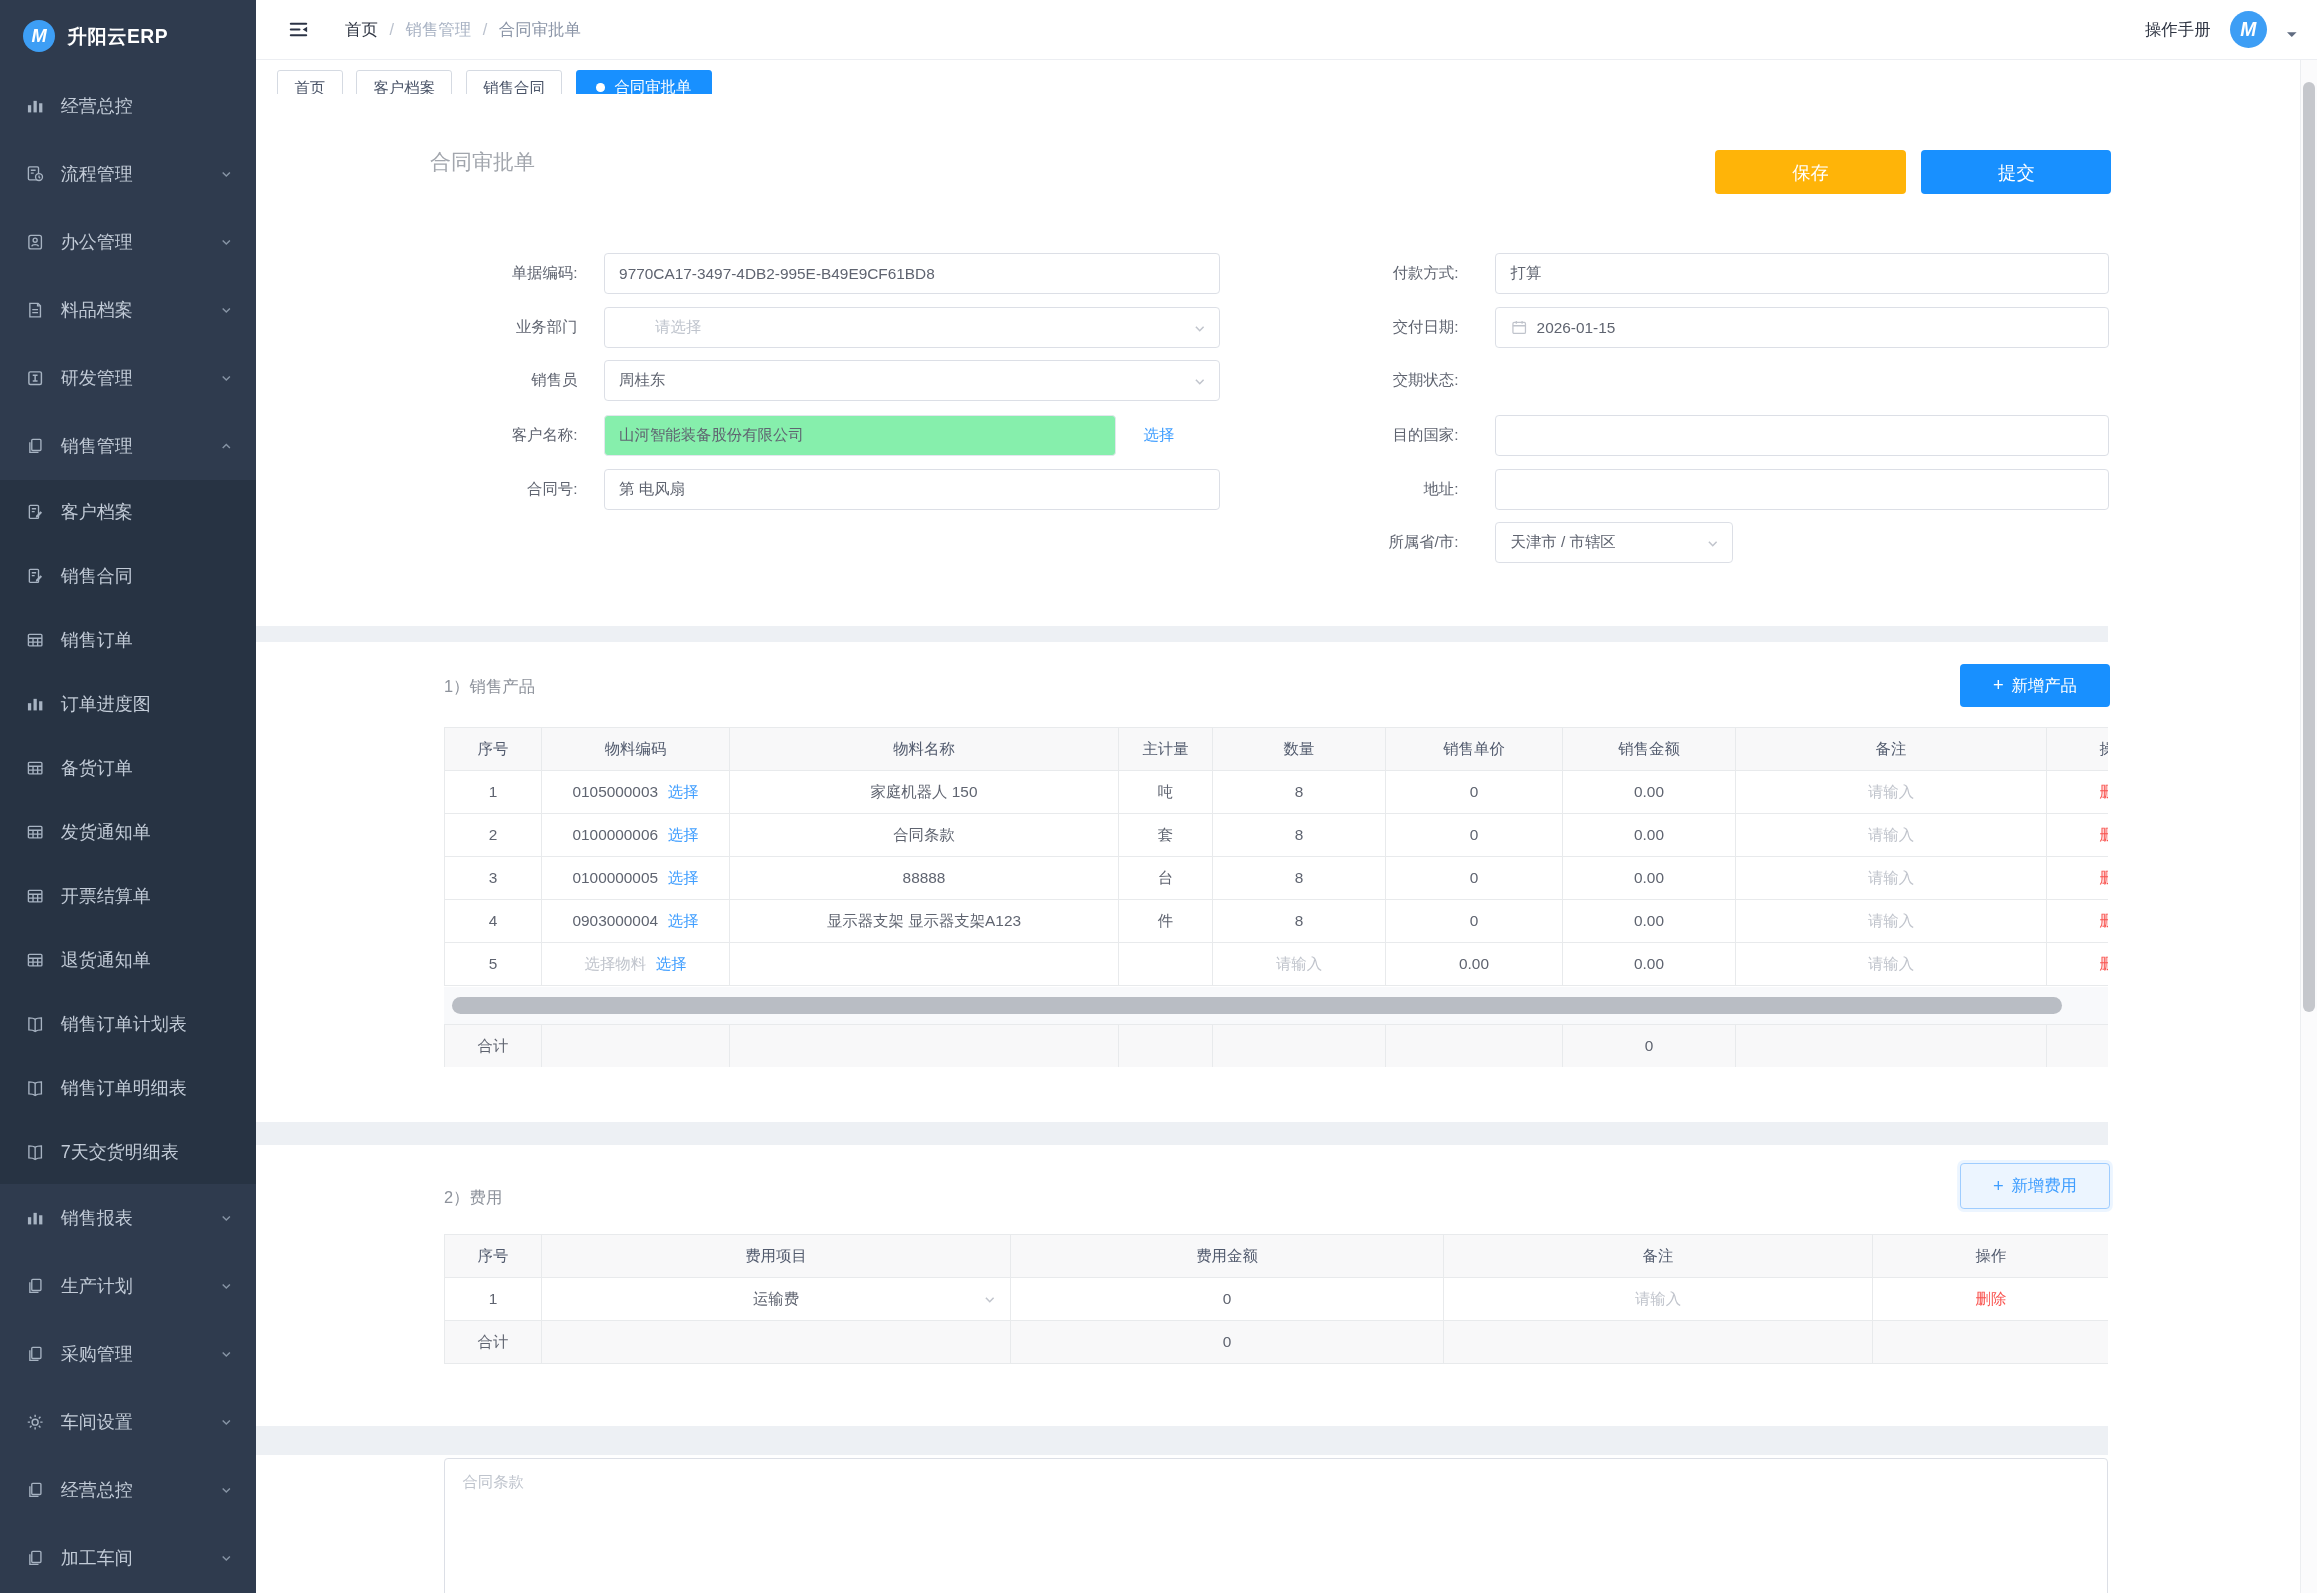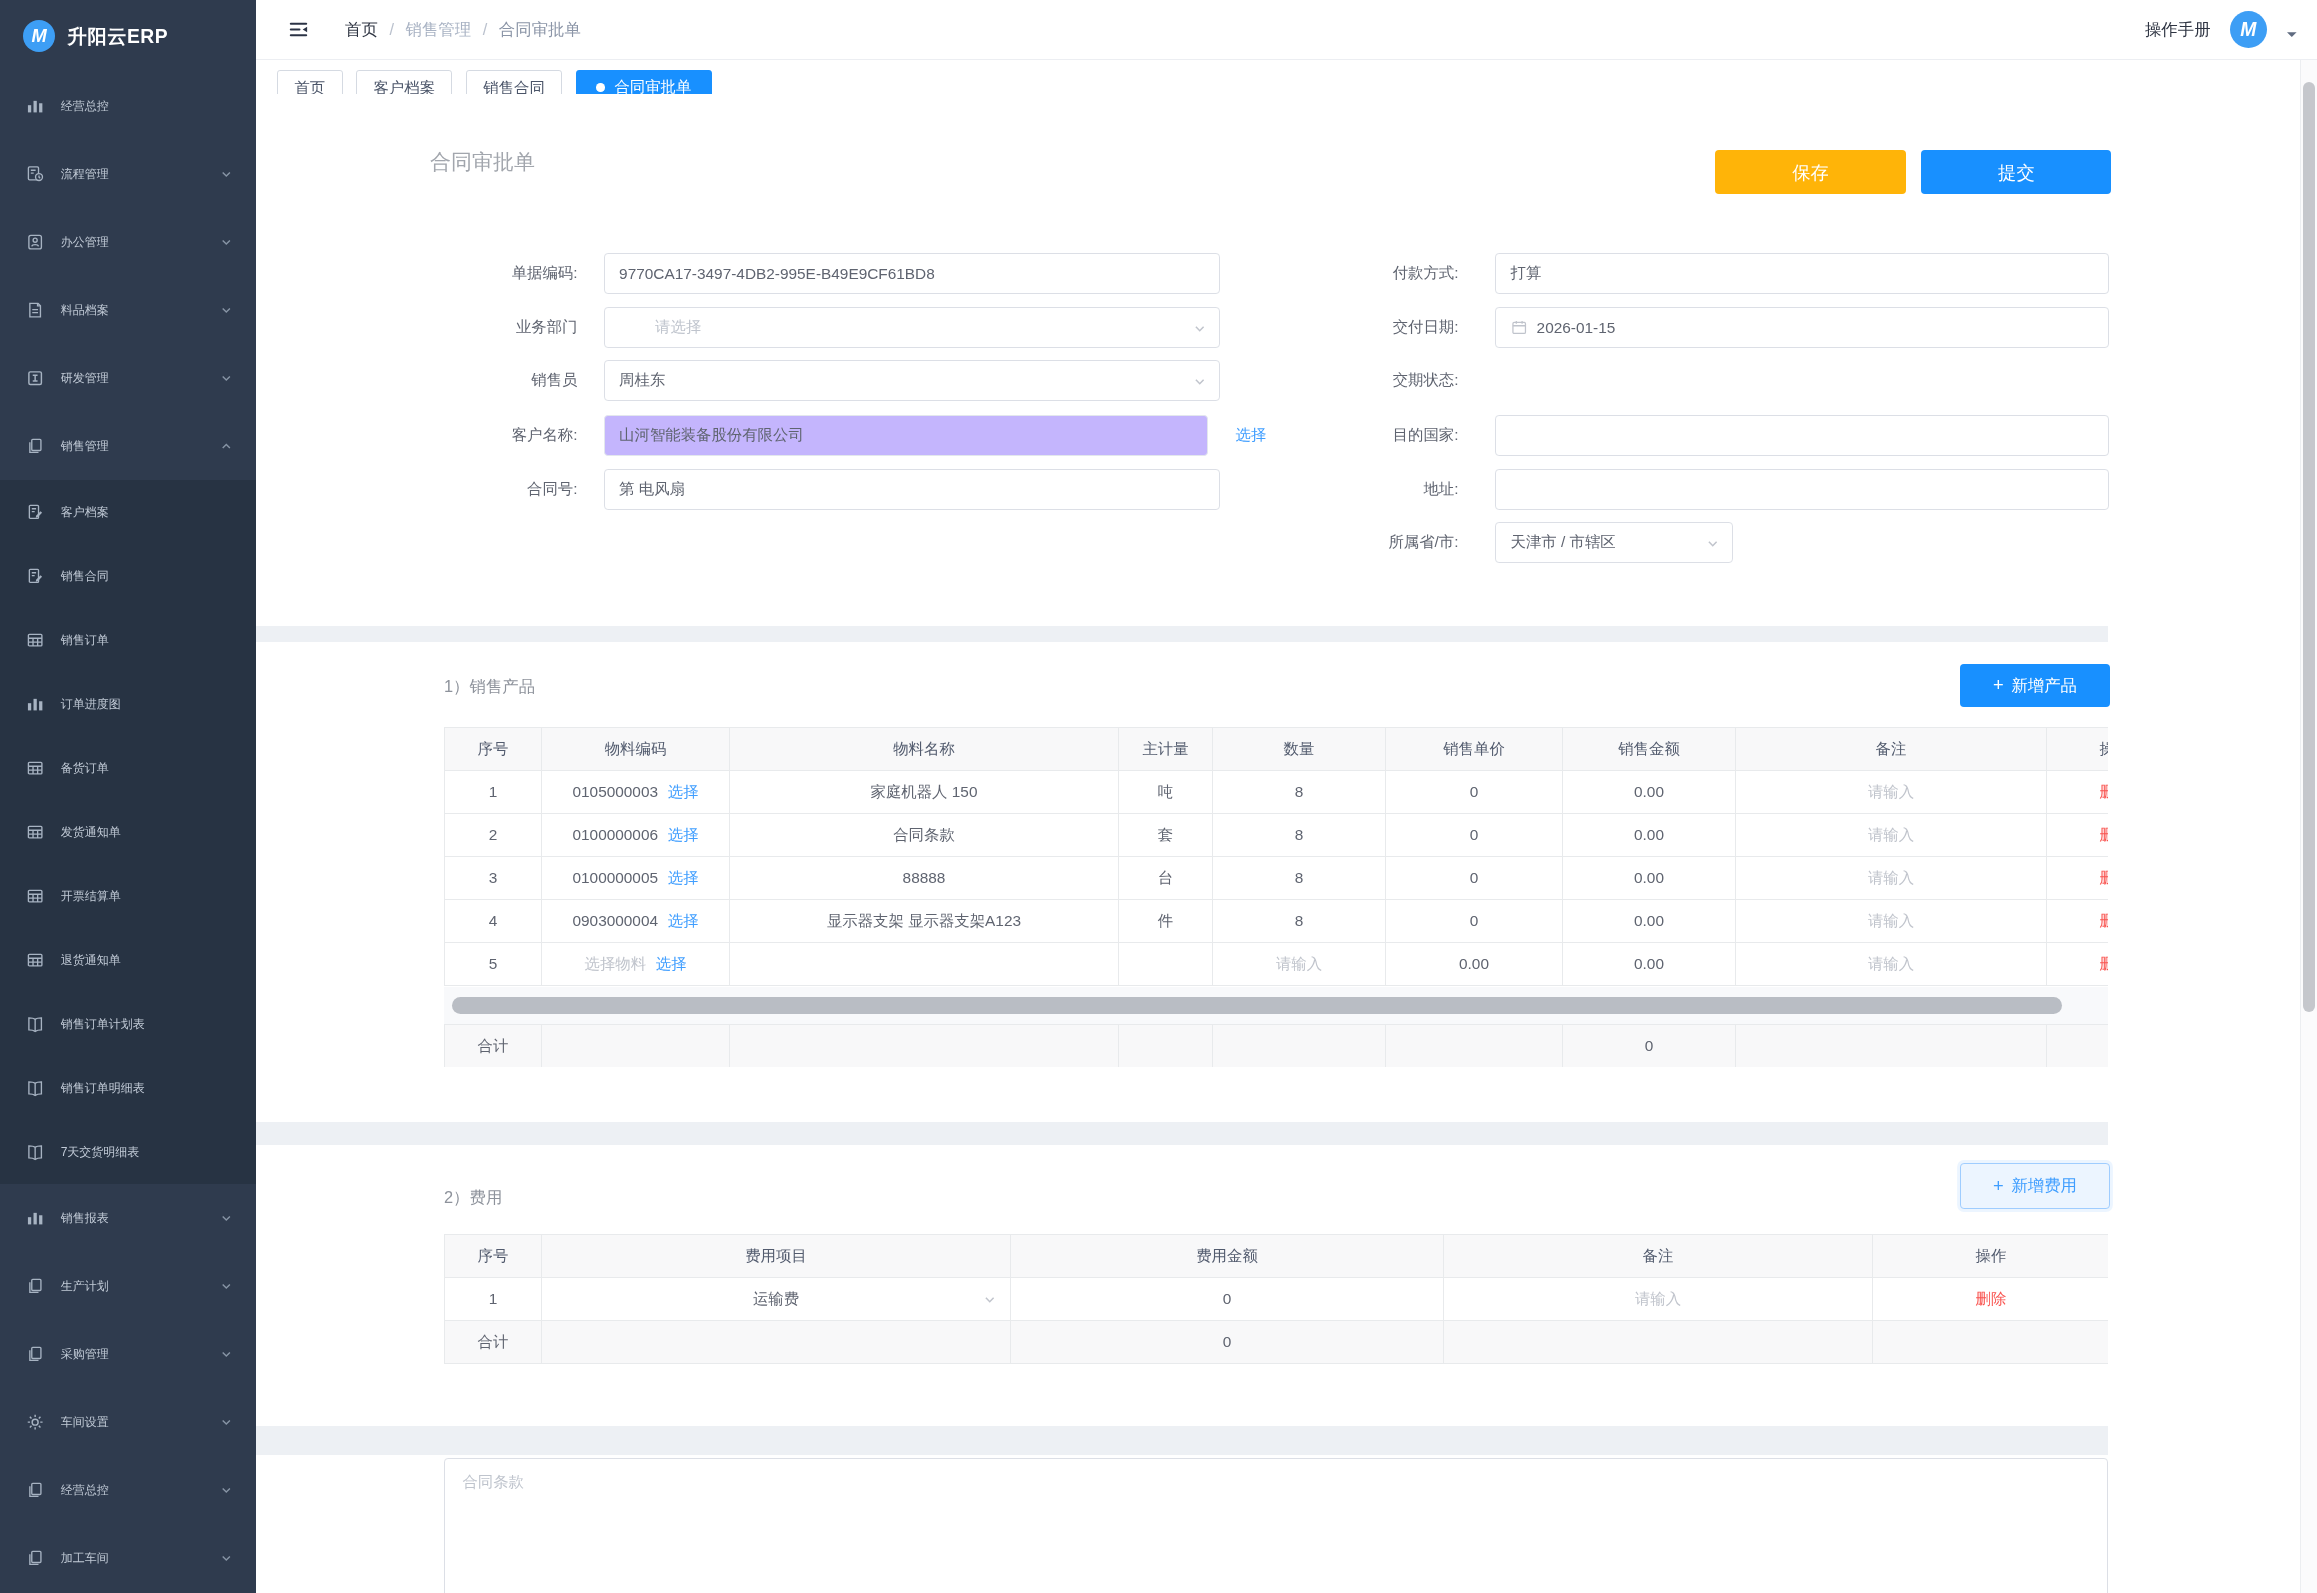--- a/index.html
+++ b/index.html
@@ -6,21 +6,21 @@
   body{width:2317px;height:1593px;overflow:hidden;font-family:"Liberation Sans","DejaVu Sans",sans-serif;}
   *{box-sizing:border-box;}
   .app{position:relative;width:2317px;height:1593px;background:#fff;overflow:hidden;}
 
   
   .sidebar{position:absolute;left:0;top:0;width:256px;height:1593px;background:#2f3b4e;overflow:hidden;z-index:10;}
   .logo{height:72px;display:flex;align-items:center;padding-left:23px;gap:12.6px;}
   .logo-badge{width:32px;height:32px;border-radius:50%;background:#3d9ef5;color:#fff;font-style:italic;font-weight:bold;font-size:18.3px;display:flex;align-items:center;justify-content:center;flex:none;}
   .logo-text{color:#fff;font-size:19.3px;font-weight:bold;letter-spacing:0.5px;white-space:nowrap;}
   .menu{position:absolute;top:72px;left:0;right:0;}
-  .mi{height:68px;display:flex;align-items:center;padding:0 23px 0 26px;cursor:pointer;color:#c2cbd7;font-size:12px;white-space:nowrap;}
+  .mi{height:68px;display:flex;align-items:center;padding:0 23px 0 26px;cursor:pointer;color:#c2cbd7;font-size:18px;white-space:nowrap;}
   .mi.sub{height:64px;background:#273343;}
   .micon{width:18.3px;height:18.3px;margin-right:16.4px;flex:none;color:#a7b3c2;}
   .micon svg{width:18.3px;height:18.3px;display:block;}
   .chev{margin-left:auto;width:12.6px;height:12.6px;color:#8794a5;flex:none;}
   .chev svg{width:12.6px;height:12.6px;display:block;}
 
   
   .main{position:absolute;left:256px;top:0;width:2061px;height:1593px;background:#fff;}
   .topbar{position:absolute;top:0;left:0;right:0;height:60px;background:#fff;border-bottom:1px solid #eceef2;display:flex;align-items:center;z-index:30;}
   .collapse{margin-left:31px;width:23px;height:23px;color:#2b3345;cursor:pointer;flex:none;}
@@ -61,21 +61,21 @@
   .f-row{position:absolute;height:41px;display:flex;align-items:center;}
   .f-label{font-size:15.4px;color:#5f6470;text-align:right;padding-right:13.5px;flex:none;white-space:nowrap;}
   .f-row.lcol{left:0;}
   .f-row.rcol{left:892px;}
   .f-row.lcol .f-label{width:335px;}
   .f-row.rcol .f-label{width:324px;}
   .ctrl{height:41px;border:1px solid #dcdfe6;border-radius:3.9px;background:#fff;display:flex;align-items:center;padding:0 14.5px;font-size:15.4px;color:#5f6470;position:relative;flex:none;}
   .f-row.lcol .ctrl{width:616px;margin-left:12.6px;}
   .f-row.rcol .ctrl{width:614px;margin-left:23px;}
   .f-row .ctrl.narrow{width:238px;}
-  .f-row .ctrl.readonly{width:604px;background:#c4b5fd;border-color:#e3e7ed;}
+  .f-row .ctrl.readonly{width:512px;background:#86efac;border-color:#e3e7ed;}
   .ctrl .ph{color:#bfc4cd;margin-left:36px;}
   .ctrl .selchev{position:absolute;right:12.6px;top:13.5px;width:13.5px;height:13.5px;color:#c0c4cc;}
   .ctrl .selchev svg{width:13.5px;height:13.5px;display:block;}
   .ctrl .calicon{width:16.4px;height:16.4px;color:#c0c4cc;margin-right:9.7px;flex:none;}
   .ctrl .calicon svg{width:16.4px;height:16.4px;display:block;}
   .action-link{color:#409eff;font-size:15.4px;margin-left:28px;cursor:pointer;white-space:nowrap;}
 
   
   .product-card{top:536px;height:590px;}
   .fee-card{top:1051px;height:281px;padding-left:40px;}

